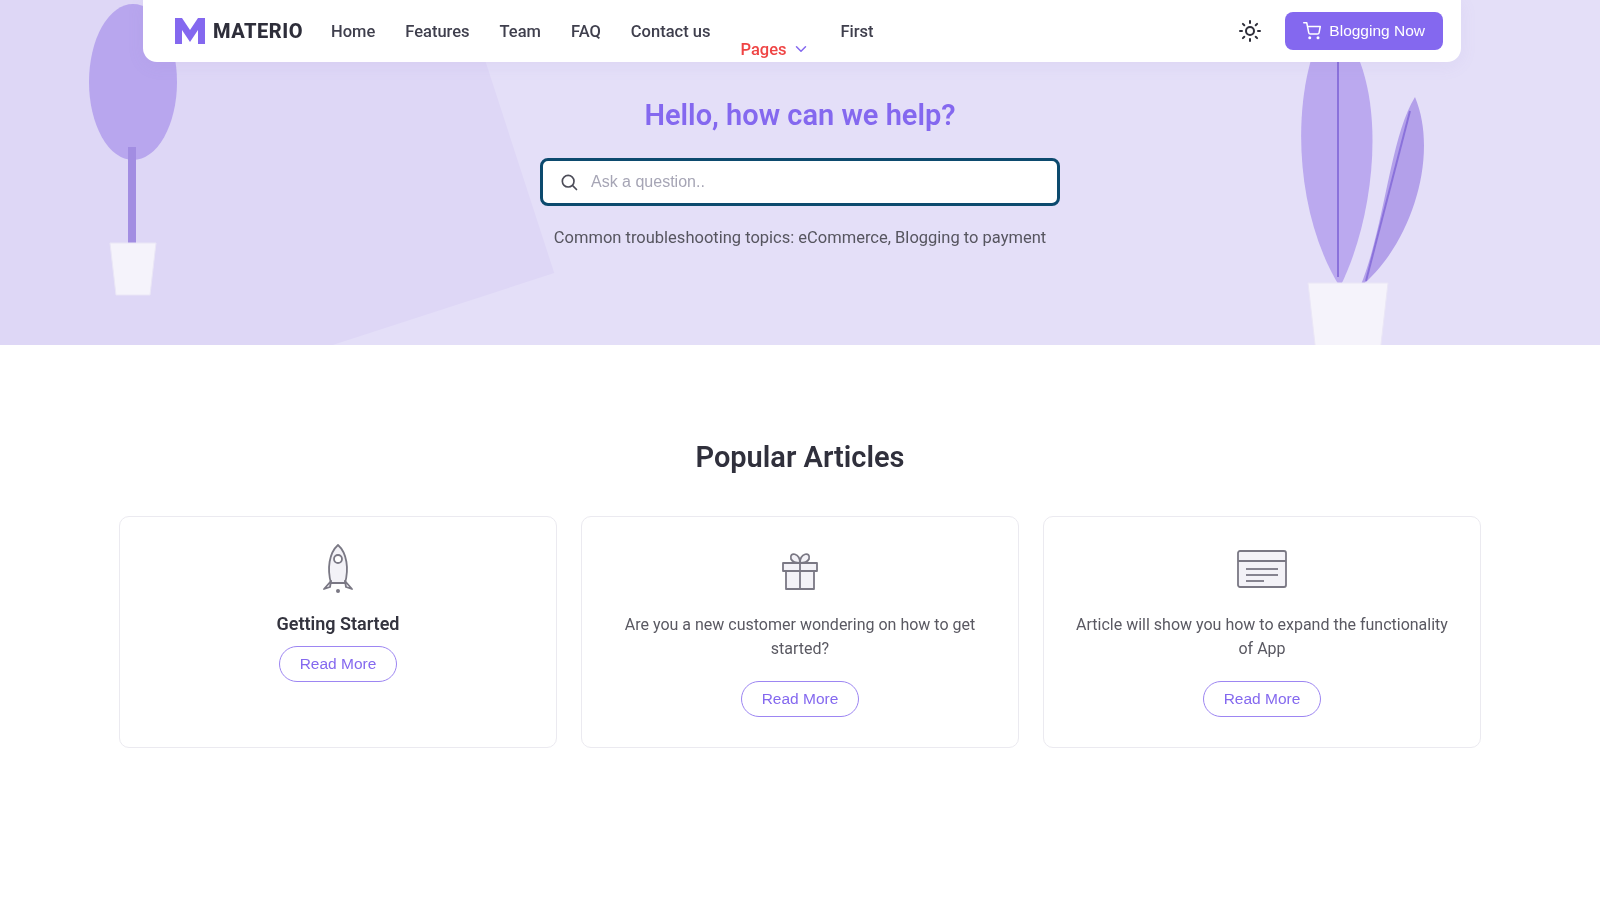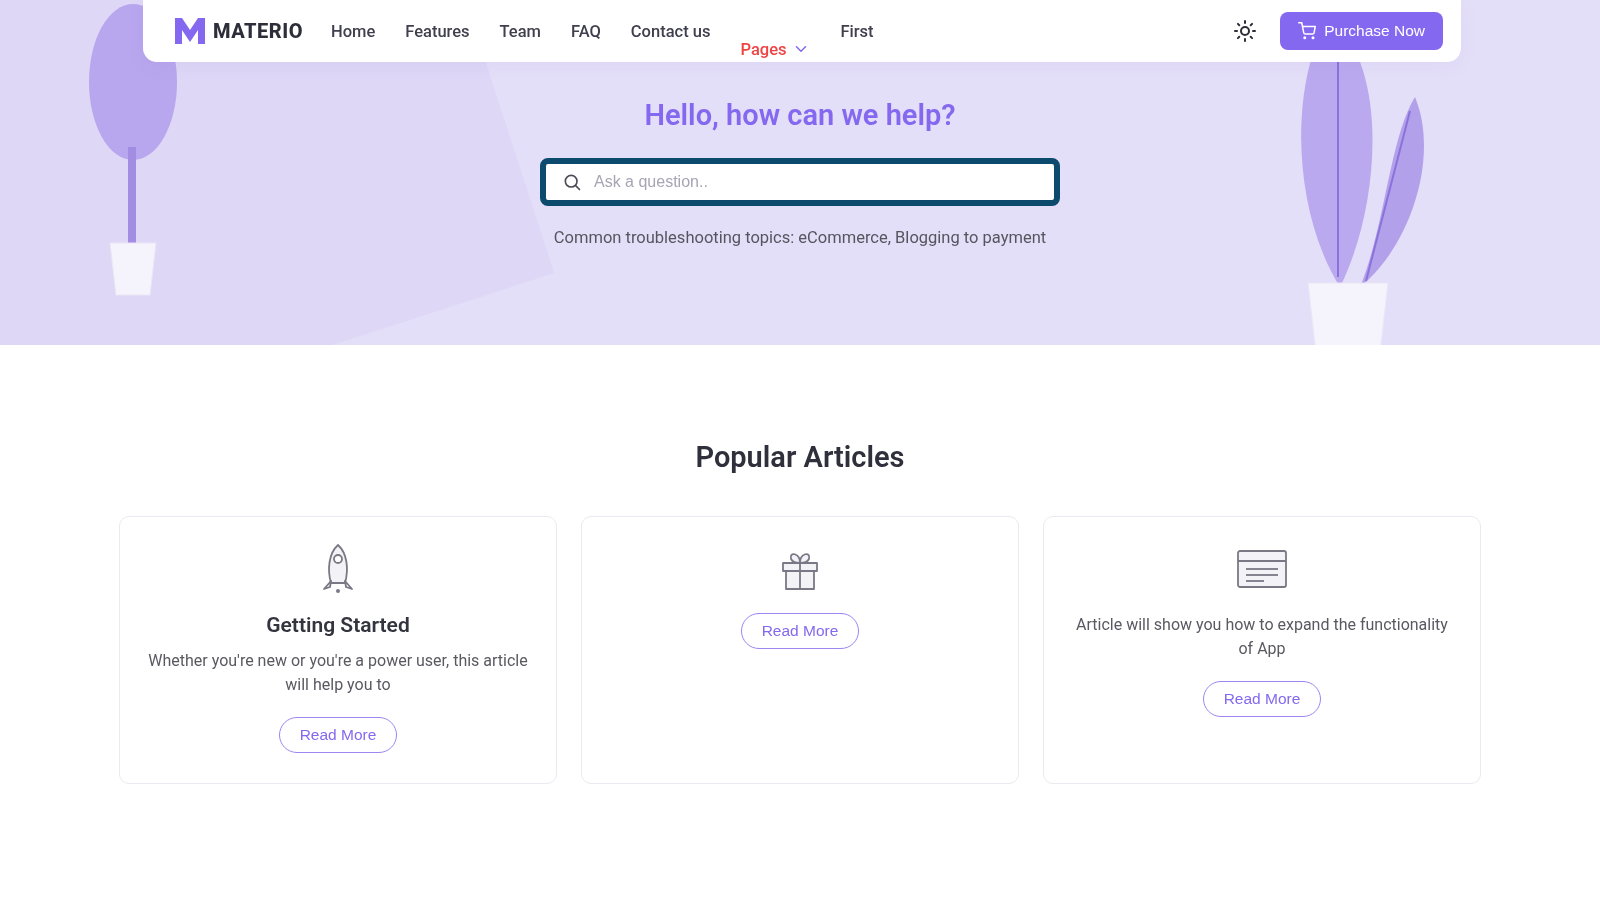--- a/index.html
+++ b/index.html
@@ -121,21 +121,21 @@
 .hero-title {
   color: #8468ef;
   font-size: 29px;
   font-weight: 600;
   margin-bottom: 26px;
 }
 .search-box {
   width: 520px;
   height: 48px;
   background: #fff;
-  border: 6px solid #0c4a6e;
+  border: 3px solid #0c4a6e;
   border-radius: 8px;
   display: flex;
   align-items: center;
   padding: 0 16px;
   gap: 12px;
   margin: 0 auto;
 }
 .search-box input {
   border: none;
   outline: none;
@@ -185,21 +185,21 @@
   text-align: center;
 }
 .card-icon {
   height: 56px;
   display: flex;
   align-items: center;
   justify-content: center;
   margin-bottom: 16px;
 }
 .card-title {
-  font-size: 21px;
+  font-size: 18px;
   font-weight: 600;
   color: #34343f;
   margin-bottom: 12px;
 }
 .card-desc {
   font-size: 16px;
   color: #5a5962;
   line-height: 1.5;
   margin-bottom: 20px;
 }
@@ -275,55 +275,55 @@
           <circle cx="12" cy="12" r="4"></circle>
           <path d="M12 2v2M12 20v2M4.9 4.9l1.4 1.4M17.7 17.7l1.4 1.4M2 12h2M20 12h2M4.9 19.1l1.4-1.4M17.7 6.3l1.4-1.4"></path>
         </svg>
       </div>
       <button class="purchase-btn">
         <svg width="18" height="18" viewBox="0 0 24 24" fill="none" stroke="#fff" stroke-width="2" stroke-linecap="round" stroke-linejoin="round">
           <circle cx="9" cy="21" r="1"></circle>
             <circle cx="20" cy="21" r="1"></circle>
           <path d="M1 1h4l2.7 13.4a2 2 0 0 0 2 1.6h9.7a2 2 0 0 0 2-1.6L23 6H6"></path>
         </svg>
-        <span>Purchase Now</span>
+        <span>Blogging Now</span>
       </button>
     </div>
   </div>
 </div>
 
 <section class="articles-section">
   <h2 class="articles-title">Popular Articles</h2>
   <div class="cards">
 
     <div class="card">
       <div class="card-icon">
         <svg width="44" height="52" viewBox="0 0 44 52" fill="#f3f2f7" stroke="#7a7884" stroke-width="1.8" stroke-linejoin="round">
           <path d="M22 2 C13 10 11 26 15 40 L29 40 C33 26 31 10 22 2 Z"></path>
           <circle cx="22" cy="16" r="4" fill="#fff"></circle>
           <path d="M15 38 L8 46 L14 44 Z"></path>
           <path d="M29 38 L36 46 L30 44 Z"></path>
           <circle cx="22" cy="48" r="2" fill="#7a7884" stroke="none"></circle>
         </svg>
       </div>
       <h3 class="card-title">Getting Started</h3>
-      <p class="card-desc">Whether you're new or you're a power user, this article will help you to</p>
       <button class="read-more">Read More</button>
     </div>
 
     <div class="card">
       <div class="card-icon">
         <svg width="50" height="48" viewBox="0 0 50 48" fill="#f3f2f7" stroke="#7a7884" stroke-width="1.8" stroke-linejoin="round">
           <rect x="8" y="18" width="34" height="8"></rect>
           <rect x="11" y="26" width="28" height="18"></rect>
           <line x1="25" y1="18" x2="25" y2="44"></line>
           <path d="M25 18 C25 8 14 6 16 14 C18 18 25 18 25 18 Z"></path>
           <path d="M25 18 C25 8 36 6 34 14 C32 18 25 18 25 18 Z"></path>
         </svg>
       </div>
+      <p class="card-desc">Are you a new customer wondering on how to get started?</p>
       <button class="read-more">Read More</button>
     </div>
 
     <div class="card">
       <div class="card-icon">
         <svg width="52" height="40" viewBox="0 0 52 40" fill="#f3f2f7" stroke="#7a7884" stroke-width="1.8" stroke-linejoin="round">
           <rect x="2" y="2" width="48" height="36" rx="2"></rect>
           <line x1="2" y1="12" x2="50" y2="12"></line>
           <line x1="10" y1="20" x2="42" y2="20"></line>
           <line x1="10" y1="26" x2="42" y2="26"></line>

